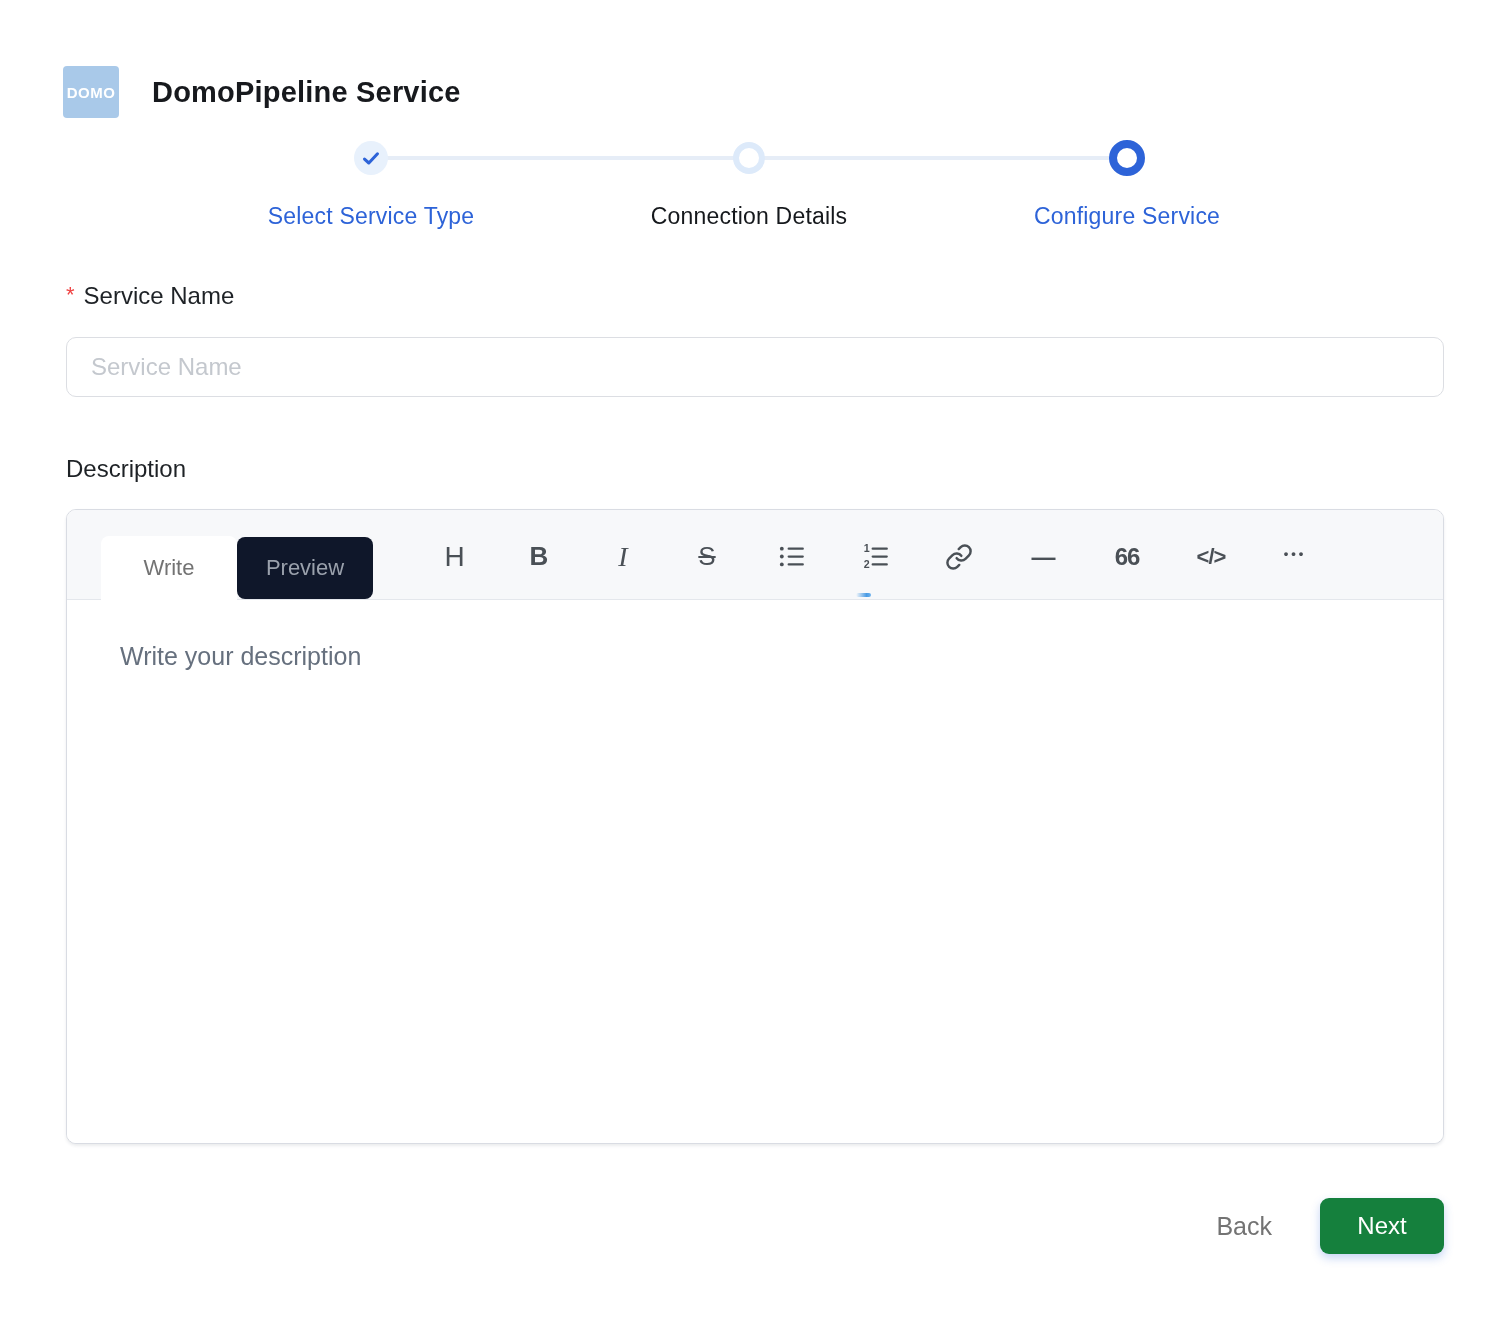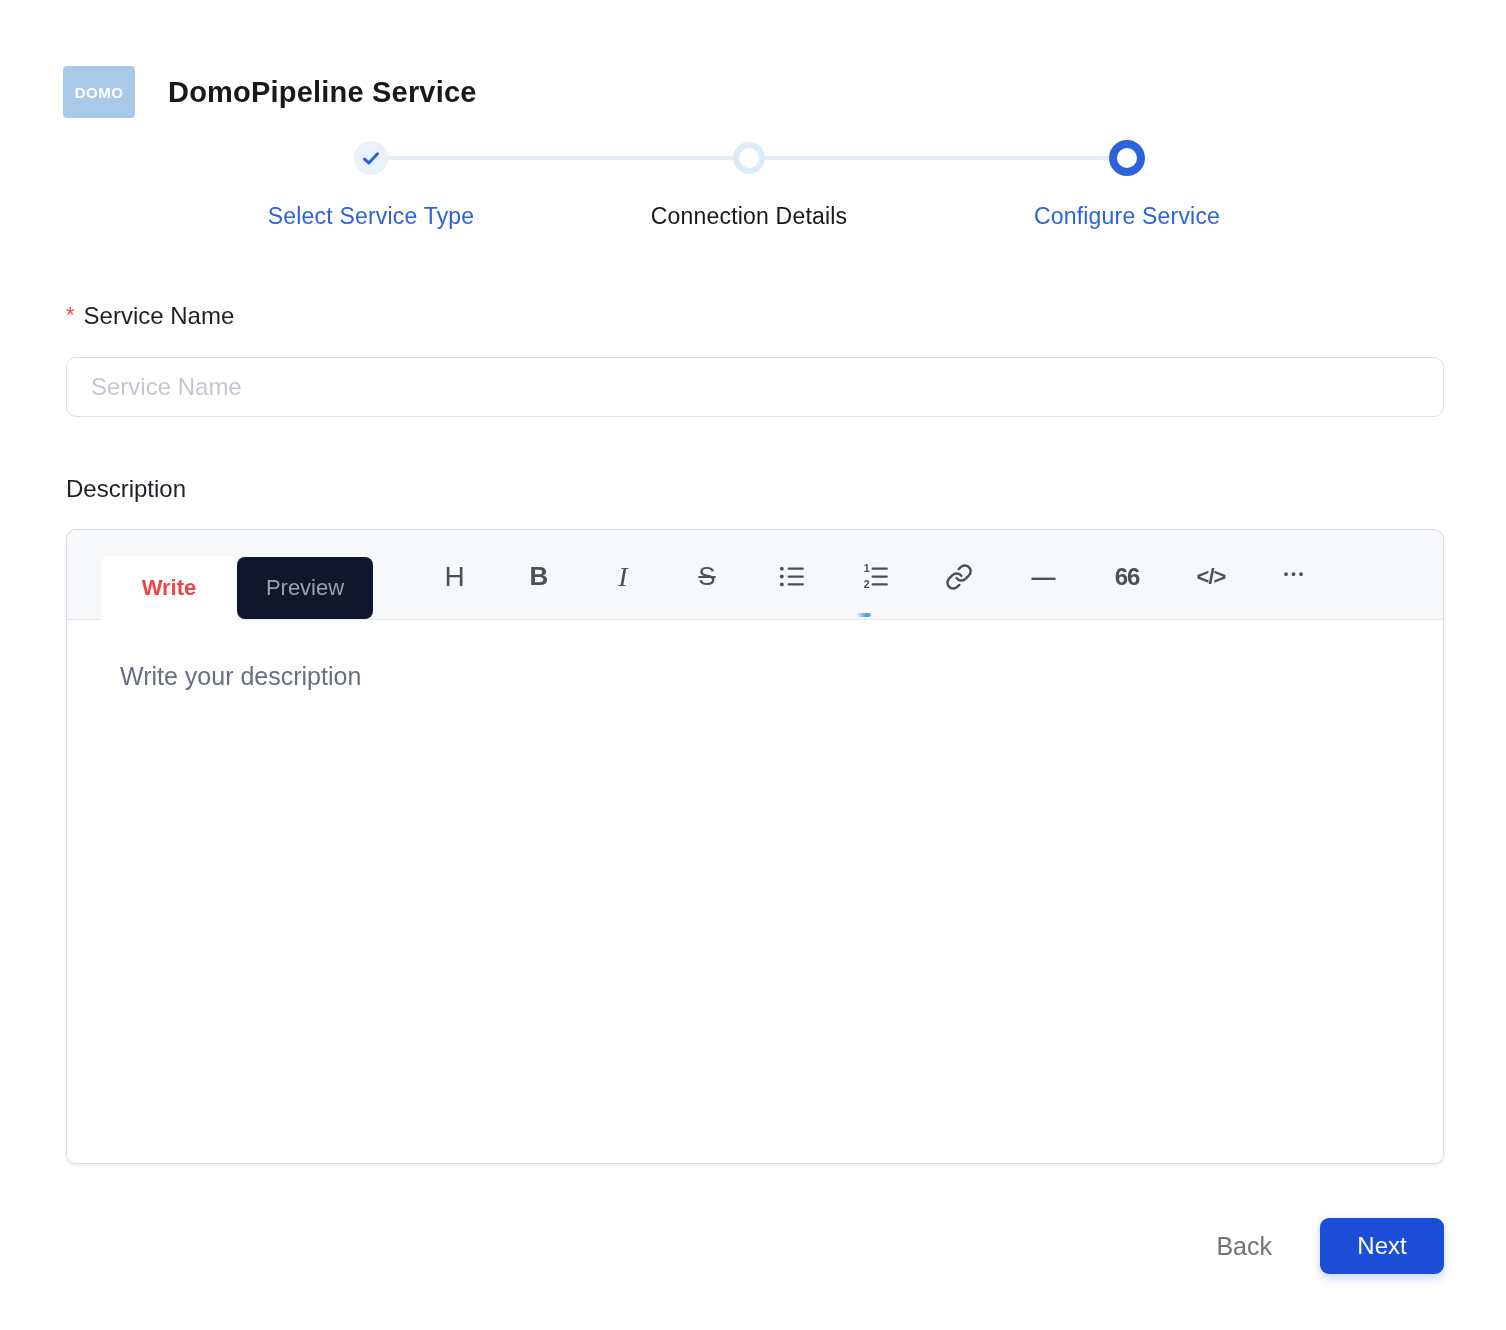--- a/index.html
+++ b/index.html
@@ -5,21 +5,21 @@
   * { margin:0; padding:0; box-sizing:border-box; }
   html, body { background:#ffffff; }
   body {
     width:1506px; height:1330px; position:relative; overflow:hidden;
     font-family:"Liberation Sans", sans-serif; color:#1e2226;
   }
 
   
   .app-header { display:flex; align-items:center; gap:33px; padding:66px 0 0 63px; }
   .logo {
-    width:72px; height:52px; border-radius:4px; background:#a9c9e9;
+    width:56px; height:52px; border-radius:4px; background:#a9c9e9;
     display:flex; align-items:center; justify-content:center;
     color:#fff; font-weight:700; font-size:15px; letter-spacing:.5px; overflow:hidden;
   }
   .app-title { font-size:29px; font-weight:600; color:#17191d; letter-spacing:.2px; }
 
   
   .stepper { position:relative; margin:22px 0 0 182px; width:1134px; }
   .connector { position:absolute; top:16px; height:4px; background:#e6edf7; border-radius:2px; z-index:0; }
   .connector.c1 { left:189px; width:378px; }
   .connector.c2 { left:567px; width:378px; }
@@ -31,21 +31,21 @@
     display:flex; align-items:center; justify-content:center;
   }
   .circle-active { width:36px; height:36px; border-radius:50%; background:#fff; border:8px solid #2d63d8; }
   .circle-upcoming { width:32px; height:32px; border-radius:50%; background:#fff; border:6px solid #ddeafa; }
   .step-label { margin-top:26px; font-size:23px; letter-spacing:.2px; line-height:28px; }
   .step-label.blue { color:#2d63d8; }
   .step-label.dark { color:#15181c; }
 
   
   .form { margin-left:66px; width:1378px; }
-  .field-label { margin-top:72px; font-size:24px; color:#1e2226; }
+  .field-label { margin-top:52px; font-size:24px; color:#1e2226; }
   .required { color:#ef4444; font-size:22px; margin-right:9px; position:relative; top:-2px; }
   .text-input {
     margin-top:27px; width:100%; height:60px; border:1px solid #dcdee3; border-radius:10px;
     font-size:24px; padding:0 24px; color:#333; font-family:inherit; background:#fff; outline:none; display:block;
   }
   .text-input::placeholder { color:#c4c8ce; }
 
   .desc-label { margin-top:58px; font-size:24px; color:#1e2226; }
 
   
@@ -57,21 +57,21 @@
   .editor-header {
     height:90px; flex-shrink:0; background:#f7f8fa; border-bottom:1px solid #e4e7ec;
     display:flex; align-items:flex-end; padding-left:34px;
   }
   .tabs { display:flex; align-items:flex-end; }
   .tab {
     min-width:136px; padding:0 28px; height:62px; display:flex; align-items:center; justify-content:center;
     font-size:22px; font-family:inherit; border:none; background:transparent; cursor:pointer;
   }
   .tab.active {
-    background:#fff; color:#ef4444; font-weight:700; border-radius:8px 8px 0 0;
+    background:#fff; color:#737373; font-weight:400; border-radius:8px 8px 0 0;
     height:64px; margin-bottom:-1px; position:relative; z-index:2;
   }
   .tab.inactive { background:#0f172a; color:#9aa1ac; font-weight:500; border-radius:8px; }
 
   .toolbar { display:flex; align-items:center; align-self:stretch; margin-left:40px; padding-top:4px; }
   .tool {
     width:84px; height:86px; display:flex; align-items:center; justify-content:center;
     background:none; border:none; cursor:pointer; color:#4a5056; position:relative; font-family:inherit;
   }
   .tool svg { display:block; }
@@ -92,21 +92,21 @@
   .editor-body textarea {
     width:100%; height:100%; border:none; outline:none; resize:none; background:transparent;
     padding:40px 53px; font-size:25px; font-family:inherit; color:#8b5cf6; line-height:1.35;
   }
   .editor-body textarea::placeholder { color:#66707e; }
 
   
   .footer { display:flex; justify-content:flex-end; align-items:center; gap:48px; margin-top:54px; }
   .back-link { background:none; border:none; color:#737373; font-size:25px; cursor:pointer; font-family:inherit; }
   .next-btn {
-    width:124px; height:56px; background:#1d4ed8; color:#fff; font-size:24px; border:none;
+    width:124px; height:56px; background:#15803d; color:#fff; font-size:24px; border:none;
     border-radius:9px; cursor:pointer; font-family:inherit; box-shadow:0 4px 10px rgba(45,99,216,.28);
   }
 </style>
 </head>
 <body>
 
 <div class="page">
 
   <div class="app-header">
     <div class="logo">

